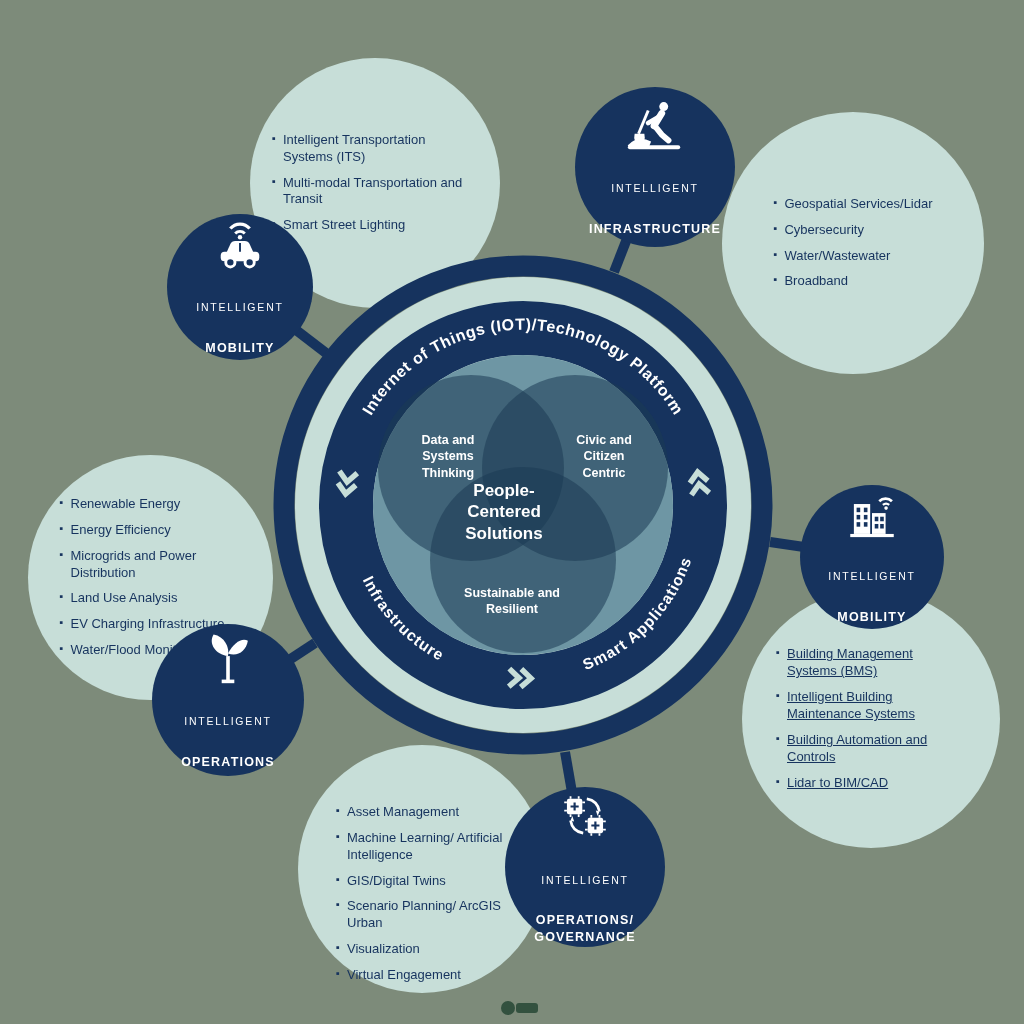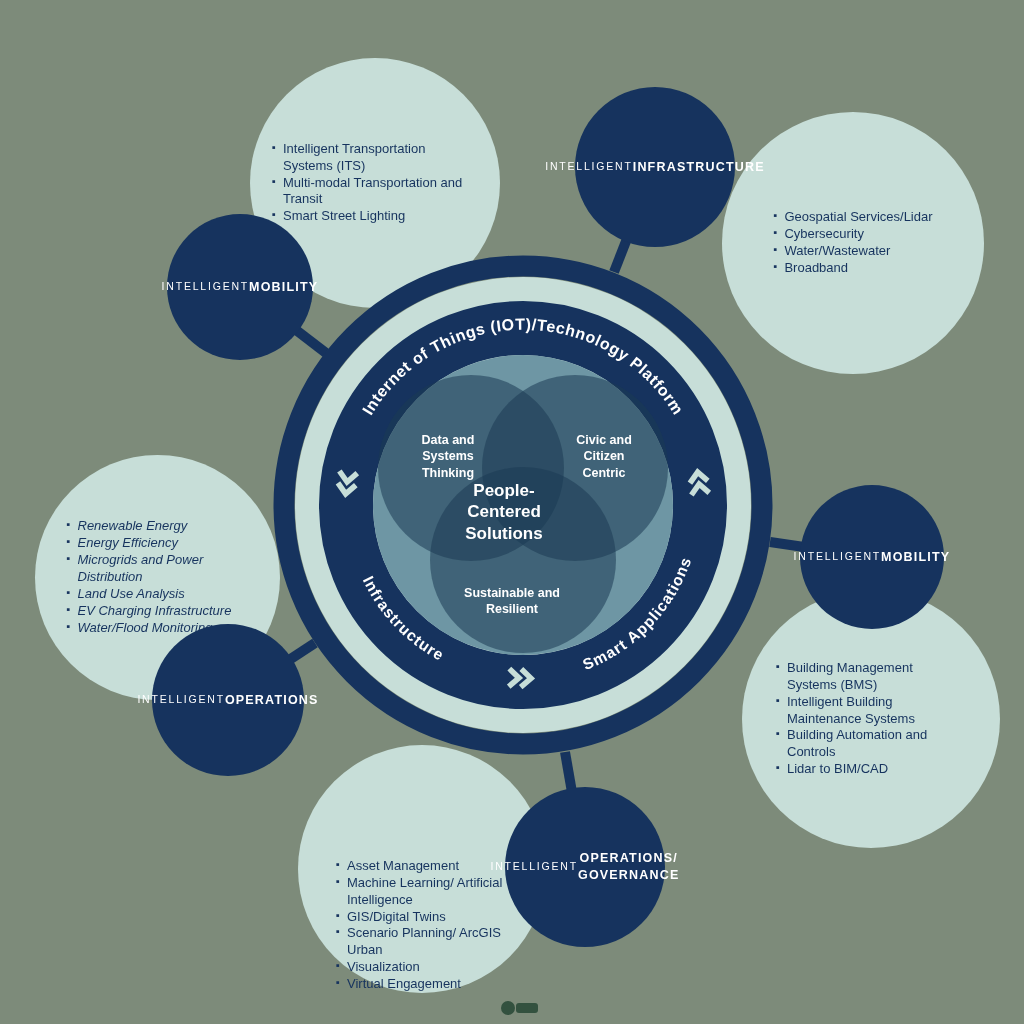--- a/index.html
+++ b/index.html
@@ -9,27 +9,28 @@
   }
   
   .bubble {
     position:absolute; border-radius:50%; background:#c7ded8;
     display:flex; align-items:center; justify-content:center;
   }
   .bubble ul {
     list-style:none; margin:0; padding:0; color:#16335e;
     font-size:13px; line-height:1.3; font-weight:500; text-align:left;
   }
-  .bubble li { position:relative; padding-left:11px; margin:0 0; }
+  .bubble li { position:relative; padding-left:11px; margin:9px 0; }
   .bubble li::before { content:"▪"; position:absolute; left:0; top:-1px; font-size:11px; color:#16335e; }
   
   .sat {
     position:absolute; border-radius:50%; background:#16335e; color:#fff;
-    display:flex; flex-direction:row; align-items:center; justify-content:center;
+    display:flex; flex-direction:column; align-items:center; justify-content:center;
     text-align:center;
+    gap:24px;
   }
   .sat-icon { display:block; margin-bottom:5px; }
   .sat-eyebrow { font-size:10.5px; letter-spacing:1.8px; font-weight:400; line-height:1.45; }
   .sat-name { font-size:12.5px; letter-spacing:1.2px; font-weight:700; line-height:1.35; white-space:pre-line; }
   
   .center-svg { position:absolute; left:0; top:0; }
   .arc-text { fill:#ffffff; font-weight:700; font-family:"Liberation Sans", sans-serif; }
   .arc-top   { font-size:16px;  letter-spacing:0.6px; }
   .arc-small { font-size:15.5px; letter-spacing:1px; }
   
@@ -55,29 +56,29 @@
   <div class="bubble" style="left:722px; top:112px; width:262px; height:262px;">
     <ul style="max-width:208px;">
         <li>Geospatial Services/Lidar</li>
         <li>Cybersecurity</li>
         <li>Water/Wastewater</li>
         <li>Broadband</li>
       </ul>
   </div>
 
   <div class="bubble" style="left:742px; top:590px; width:258px; height:258px;">
-    <ul style="max-width:190px;">
+    <ul style="max-width:190px;text-decoration:underline;">
         <li>Building Management Systems (BMS)</li>
         <li>Intelligent Building Maintenance Systems</li>
         <li>Building Automation and Controls</li>
         <li>Lidar to BIM/CAD</li>
       </ul>
   </div>
 
-  <div class="bubble" style="left:35px; top:455px; width:245px; height:245px;font-style:italic;">
+  <div class="bubble" style="left:28px; top:455px; width:245px; height:245px;">
     <ul style="max-width:182px;">
         <li>Renewable Energy</li>
         <li>Energy Efficiency</li>
         <li>Microgrids and Power Distribution</li>
         <li>Land Use Analysis</li>
         <li>EV Charging Infrastructure</li>
         <li>Water/Flood Monitoring</li>
       </ul>
   </div>
 

